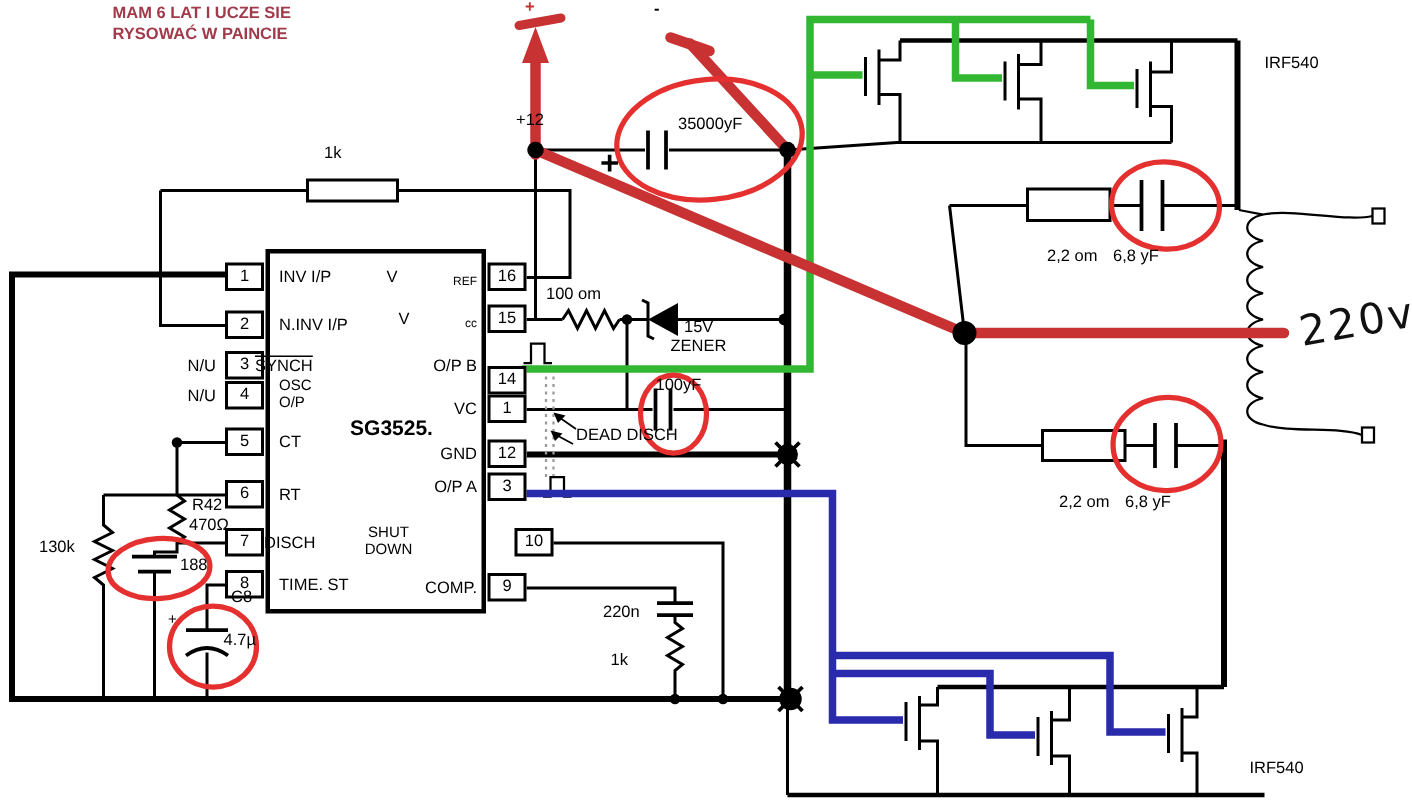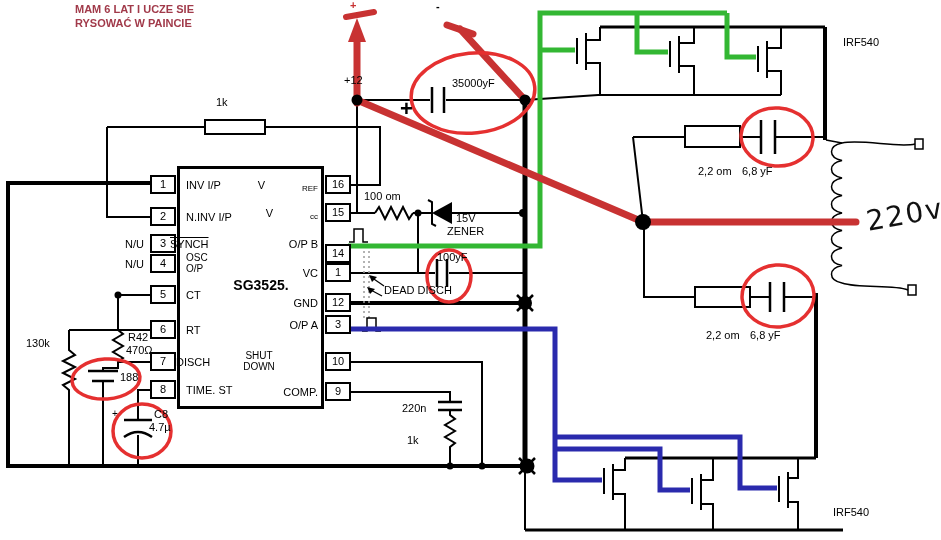--- a/index.html
+++ b/index.html
@@ -183,21 +183,21 @@
 <div class="pinbox" style="left:150px;top:320px"><span>6</span></div>
 <div class="pinbox" style="left:150px;top:352px"><span>7</span></div>
 <div class="pinbox" style="left:150px;top:380px"><span>8</span></div>
 
 <div class="pinbox" style="left:325px;top:175px"><span>16</span></div>
 <div class="pinbox" style="left:325px;top:203px"><span>15</span></div>
 <div class="pinbox" style="left:325px;top:244px"><span>14</span></div>
 <div class="pinbox" style="left:325px;top:263px"><span>1</span></div>
 <div class="pinbox" style="left:325px;top:293px"><span>12</span></div>
 <div class="pinbox" style="left:325px;top:315px"><span>3</span></div>
-<div class="pinbox" style="left:325px;top:352px"><span>10</span></div>
+<div class="pinbox" style="left:343px;top:352px"><span>10</span></div>
 <div class="pinbox" style="left:325px;top:382px"><span>9</span></div>
 
 <div class="pinlbl" style="left:186px;top:180px">INV I/P</div>
 <div class="pinlbl" style="left:186px;top:212px">N.INV I/P</div>
 <div class="pinlbl ov" style="left:170px;top:239px">SYNCH</div>
 <div class="pinlbl2" style="left:186px;top:253px">OSC</div>
 <div class="pinlbl2" style="left:186px;top:264px">O/P</div>
 <div class="pinlbl" style="left:186px;top:290px">CT</div>
 <div class="pinlbl" style="left:186px;top:325px">RT</div>
 <div class="pinlbl" style="left:176px;top:357px">DISCH</div>
@@ -227,26 +227,26 @@
 <div class="lbl big" style="left:400px;top:103px">+</div>
 
 <div class="lbl" style="left:364px;top:190px">100 om</div>
 <div class="lbl" style="left:456px;top:212px">15V</div>
 <div class="lbl" style="left:447px;top:225px">ZENER</div>
 <div class="lbl" style="left:437px;top:251px">100yF</div>
 <div class="lbl" style="left:384px;top:284px">DEAD DISCH</div>
 <div class="lbl" style="left:402px;top:402px">220n</div>
 <div class="lbl" style="left:407px;top:434px">1k</div>
 
-<div class="lbl" style="left:26px;top:337px">130k</div>
+<div class="lbl" style="left:26px;top:359px">130k</div>
 <div class="lbl" style="left:128px;top:331px">R42</div>
 <div class="lbl" style="left:126px;top:344px">470Ω</div>
 <div class="lbl" style="left:120px;top:371px">188</div>
 <div class="lbl small" style="left:112px;top:408px">+</div>
-<div class="lbl" style="left:154px;top:408px">C8</div>
+<div class="lbl" style="left:154px;top:392px">C8</div>
 <div class="lbl" style="left:149px;top:421px">4.7µ</div>
 
 <div class="lbl" style="left:843px;top:36px">IRF540</div>
 <div class="lbl" style="left:833px;top:506px">IRF540</div>
 <div class="lbl" style="left:698px;top:165px">2,2 om</div>
 <div class="lbl" style="left:742px;top:165px">6,8 yF</div>
 <div class="lbl" style="left:706px;top:329px">2,2 om</div>
 <div class="lbl" style="left:750px;top:329px">6,8 yF</div>
 <div class="hand" style="left:866px;top:198px">220v</div>
 

